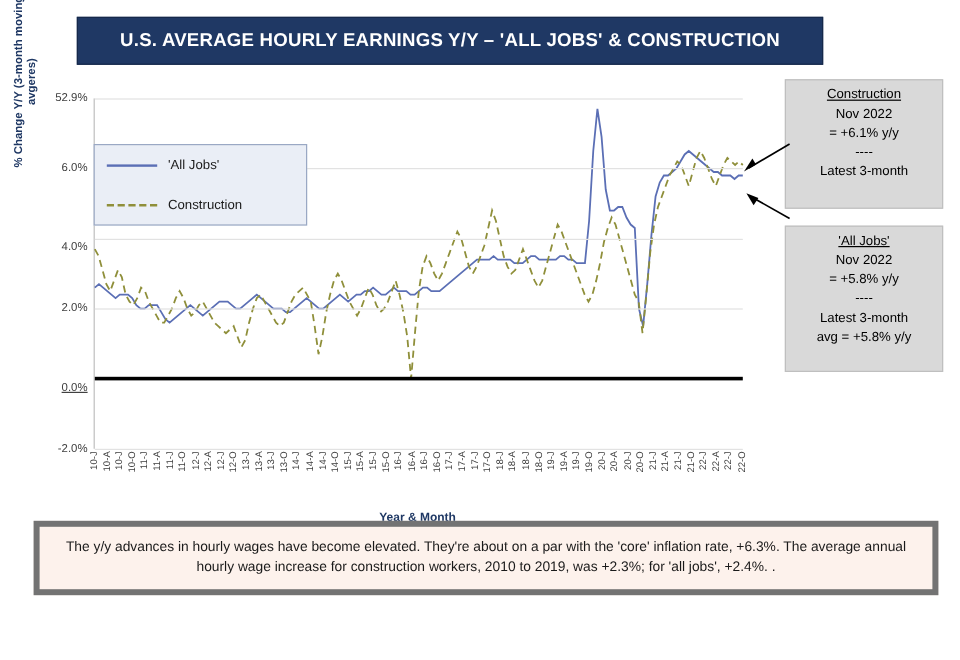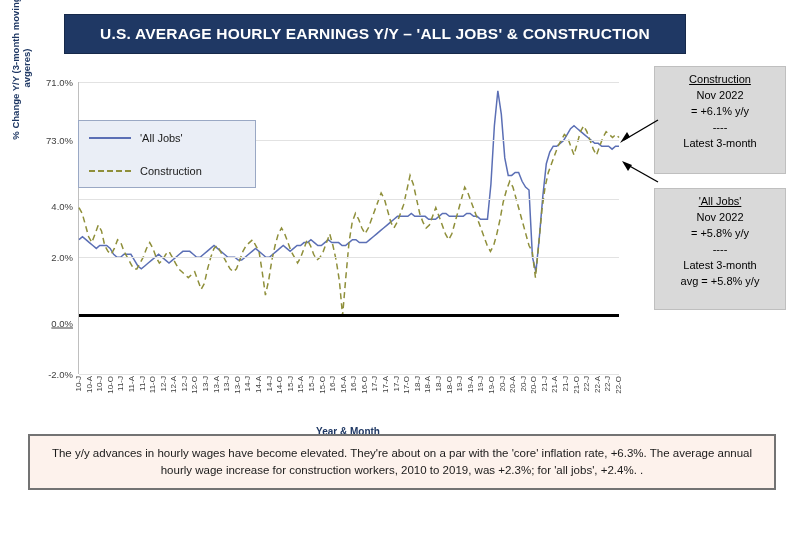--- a/index.html
+++ b/index.html
@@ -63,21 +63,21 @@
     padding:5px 6px;box-sizing:border-box;
   }
   .callout .hd{text-decoration:underline;font-weight:normal;}
   #callout-construction{left:654px;top:66px;width:132px;height:108px;}
   #callout-alljobs{left:654px;top:188px;width:132px;height:122px;}
 
   .arrow{position:absolute;}
 
   .note-box{
     position:absolute;left:28px;top:434px;width:744px;height:52px;
-    background:#fdf2ec;border:2px solid #737373;
+    background:#fdf2ec;border:5px solid #737373;
     display:flex;align-items:center;justify-content:center;
   }
   .note-box p{
     margin:0;padding:0 14px;font-size:11.5px;color:#1a1a1a;text-align:center;line-height:1.5;
   }
 
   .source{
     position:absolute;left:30px;top:498px;width:720px;font-size:11.5px;color:#1a1a1a;line-height:1.65;
   }
   .source .l2{padding-left:10px;}
@@ -103,23 +103,23 @@
         </svg>
     <div class="gridline" style="top: 292px;"></div>
         <div class="ytick" style="top: 292px;">-2.0%</div>
         <div class="zeroline" style="top: 232.1px;"></div>
         <div class="ytick" style="top: 241px; text-decoration: underline;">0.0%</div>
         <div class="gridline" style="top: 175.2px;"></div>
         <div class="ytick" style="top: 175.2px;">2.0%</div>
         <div class="gridline" style="top: 116.8px;"></div>
         <div class="ytick" style="top: 124px;">4.0%</div>
         <div class="gridline" style="top: 58.4px;"></div>
-        <div class="ytick" style="top: 58.4px;">73.0%</div>
+        <div class="ytick" style="top: 58.4px;">6.0%</div>
         <div class="gridline" style="top: 0px;"></div>
-        <div class="ytick" style="top: 0px;">71.0%</div>
+        <div class="ytick" style="top: 0px;">52.9%</div>
       </div>
 
     <div class="legend">
       <div class="legend-row">
         <span class="legend-swatch sw-all"></span>
         <span class="legend-label">'All Jobs'</span>
       </div>
       <div class="legend-row">
         <span class="legend-swatch sw-con"></span>
         <span class="legend-label">Construction</span>

